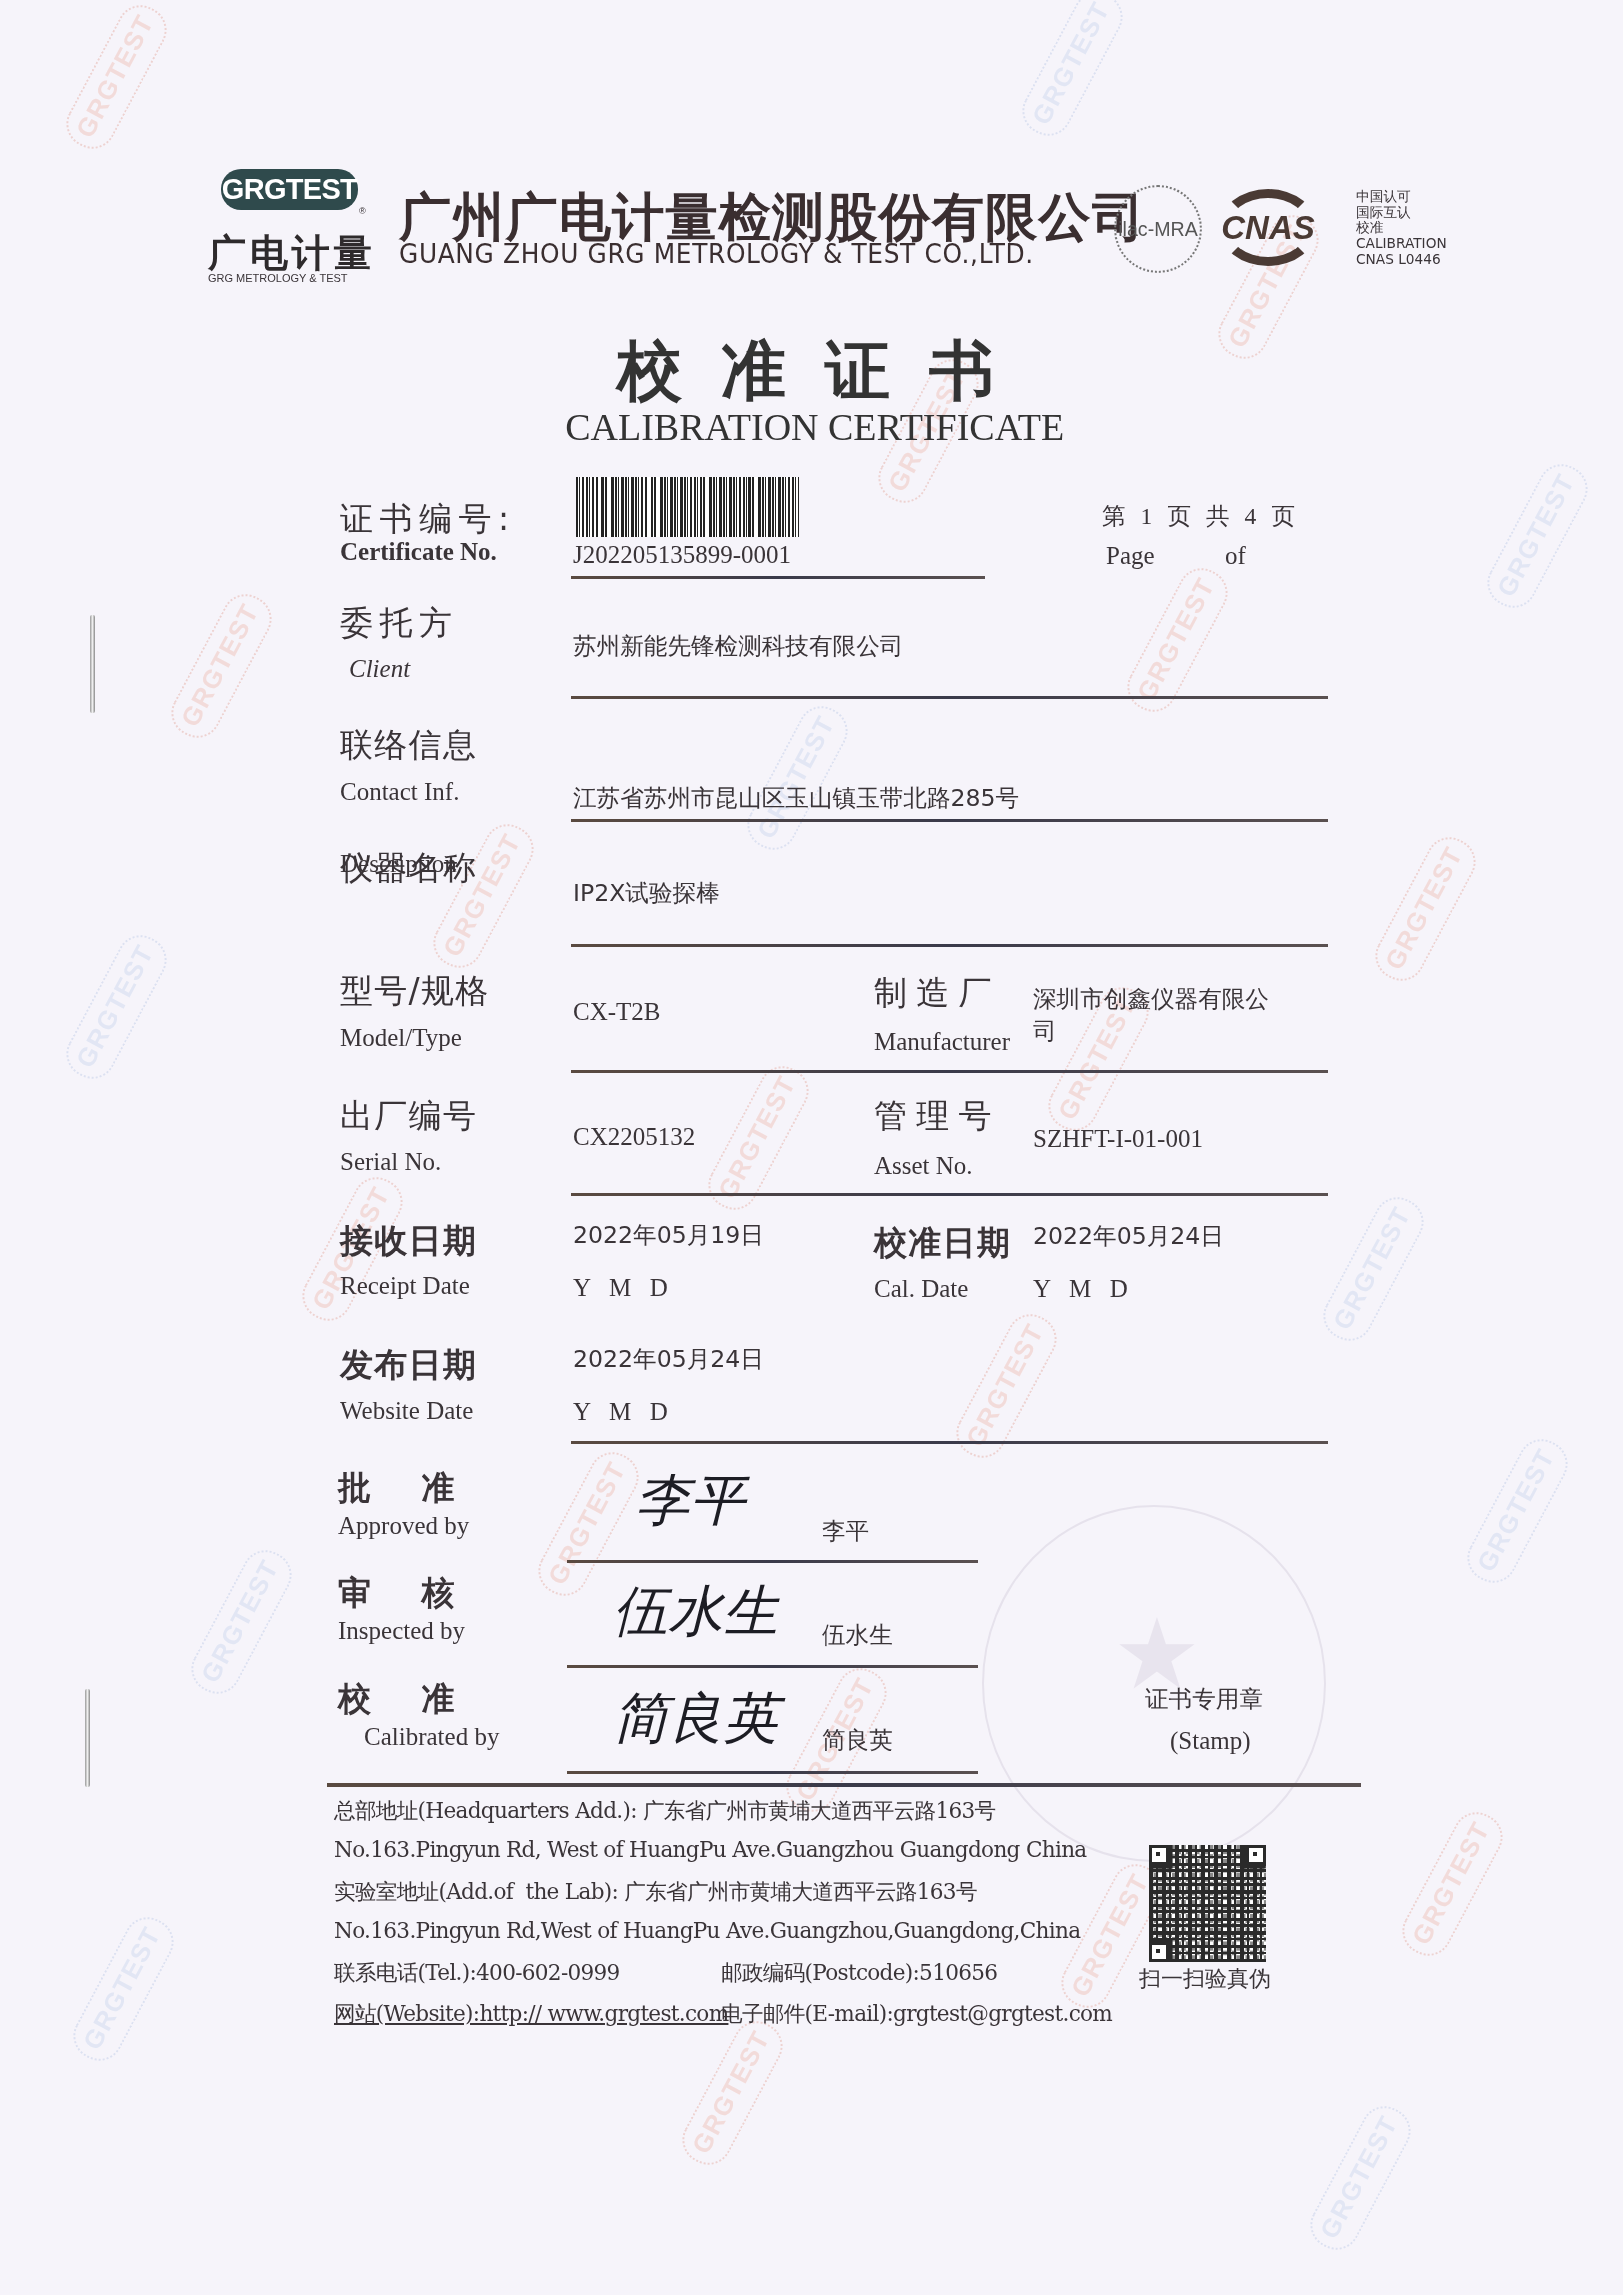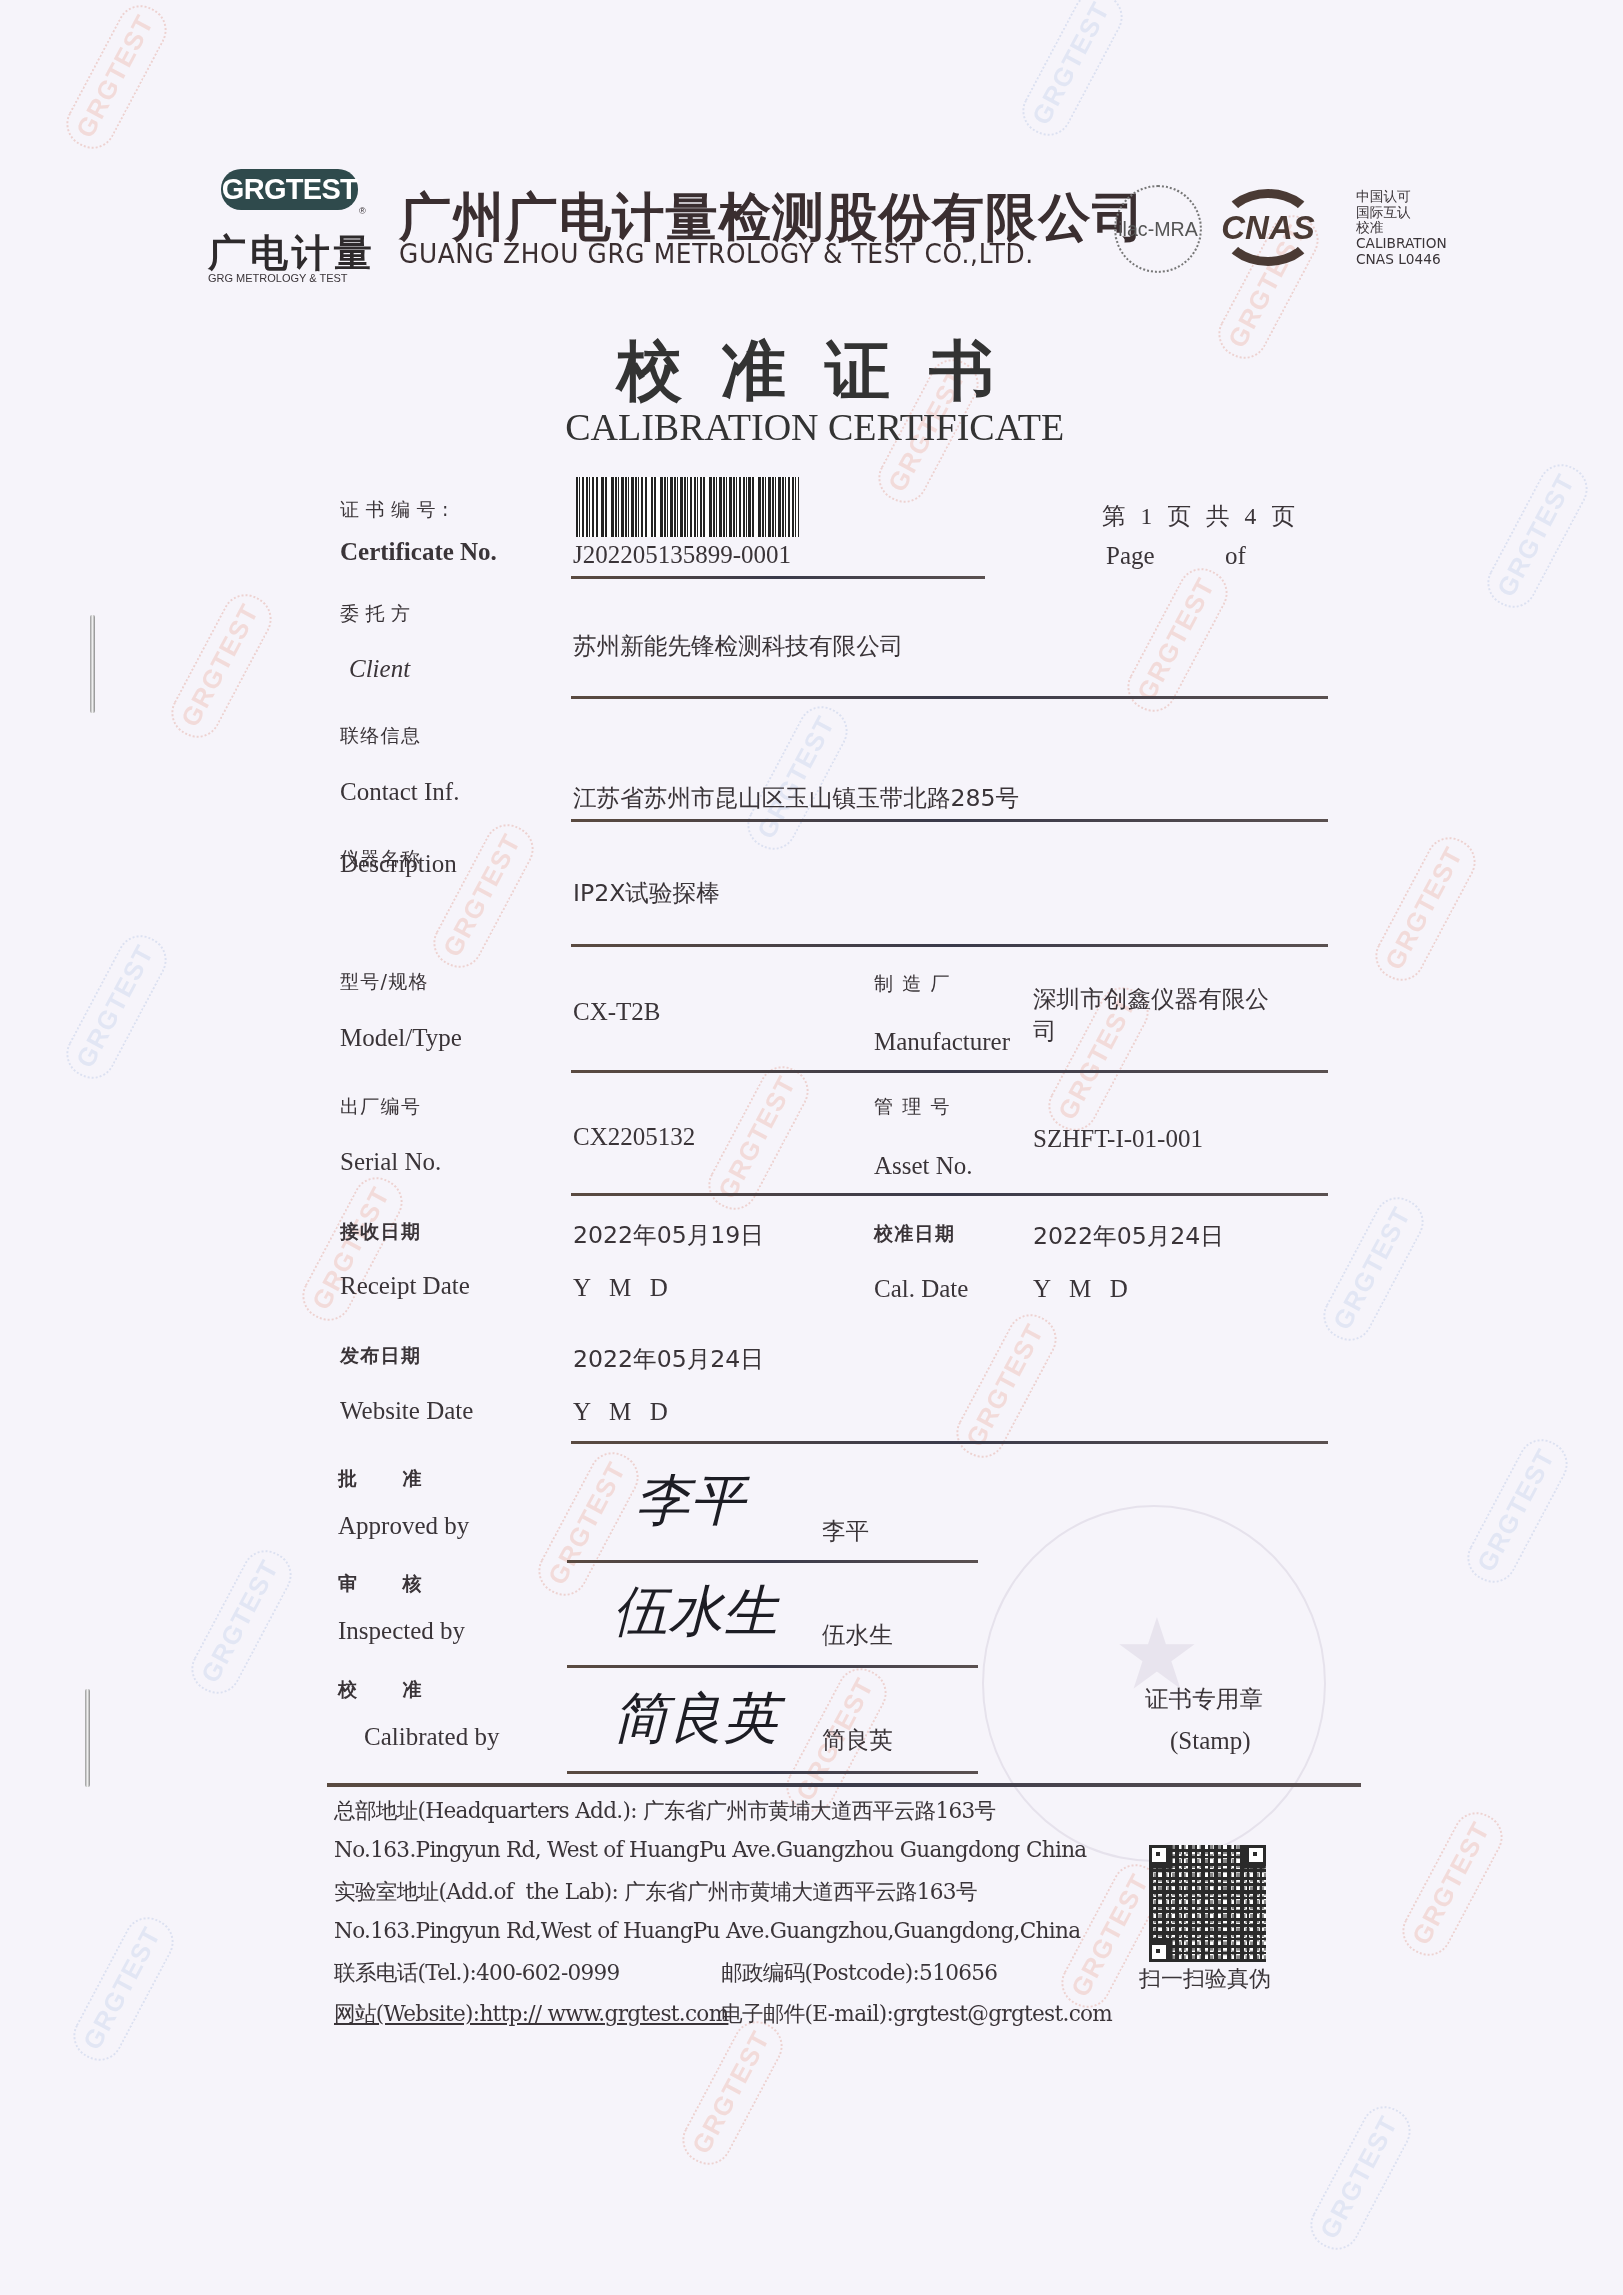--- a/index.html
+++ b/index.html
@@ -29,21 +29,21 @@
   .logo-en { left:208px; top:272px; font-size:11px; font-family:"Liberation Sans",sans-serif; color:#3a3438;}
   .co-cn { left:399px; top:183px; font-size:52px; font-family:"DejaVu Sans",sans-serif; font-weight:bold; color:#3a2e30; letter-spacing:1.3px;}
   .co-en { left:399px; top:238px; font-size:27px; font-family:"DejaVu Sans",sans-serif; color:#3a2e30; letter-spacing:0.7px; transform:scaleX(.92); transform-origin:left;}
   .ilac { left:1114px; top:185px; width:84px; height:84px; border-radius:50%; border:2.6px dotted #777; display:flex; align-items:center; justify-content:center; font-family:"Liberation Sans",sans-serif; font-size:19.6px; color:#555;}
   .cnas { left:1219px; top:189px; width:98px; height:77px; border-radius:50%; border:9.2px solid #4a3a34; border-left-color:transparent; border-right-color:transparent; display:flex; align-items:center; justify-content:center; font-family:"Liberation Sans",sans-serif; font-weight:bold; font-style:italic; font-size:33px; color:#4a3a34; box-sizing:border-box;}
   .cnas-text { left:1356px; top:189px; font-family:"DejaVu Sans",sans-serif; font-size:13.7px; line-height:15.7px; color:#3a3438; }
   
   .title-cn { left:0; width:1611px; top:327px; text-align:center; font-size:65px; font-family:"DejaVu Sans",sans-serif; font-weight:bold; letter-spacing:39px; color:#333; padding-left:39px; box-sizing:border-box;}
   .title-en { left:0; width:1623px; top:405px; text-align:center; font-size:38px; font-weight:normal; color:#333; padding-left:6.5px; box-sizing:border-box;}
   
-  .lbl-cn { font-family:"DejaVu Sans",sans-serif; font-size:19px; color:#3a3438; letter-spacing:6.5px; }
+  .lbl-cn { font-family:"DejaVu Sans",sans-serif; font-size:33px; color:#3a3438; letter-spacing:6.5px; }
   .lbl-en { font-size:25px; color:#3a3438; }
   .val { font-size:25px; color:#3a3438; }
   .val-cn { font-family:"DejaVu Sans",sans-serif; font-size:23.6px; color:#3a3438; }
   .line { position:absolute; height:2.6px; background:linear-gradient(90deg,#5a4a40,#3a3a4a 50%,#5a5050); }
   .barcode { left:576px; top:477px; width:223px; height:60px;
     background:repeating-linear-gradient(90deg,#222 0 2px,#fff 2px 3.3px,#222 3.3px 3.9px,#fff 3.9px 5.9px,#222 5.9px 8.5px,#fff 8.5px 9.8px);}
   .sig { font-family:"DejaVu Serif",serif; font-style:italic; font-size:55px; color:#1d1d24; }
   .seal { left:982px; top:1505px; width:340px; height:353px; border-radius:50%; border:2px solid #e6e2ec; }
   .seal-star { left:1113px; top:1597px; font-size:98px; color:#e8e4ee; }
   .footer-line { left:327px; top:1783px; width:1034px; height:3.9px; background:linear-gradient(90deg,#5a4a40,#3a3a4a 50%,#5a5050); }

